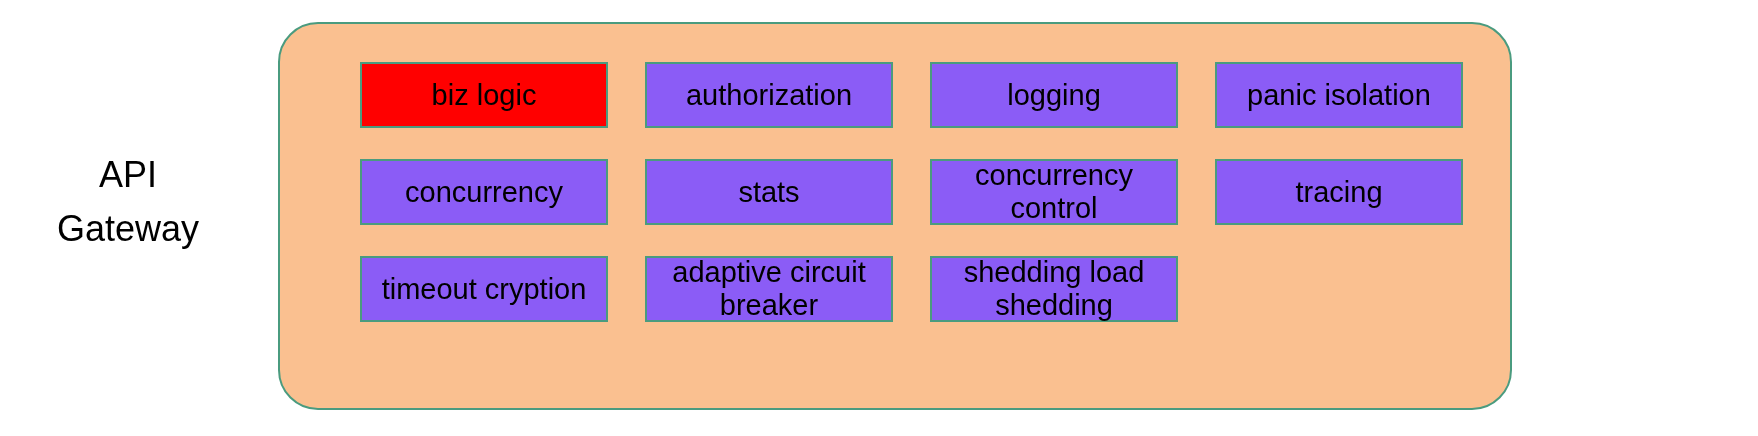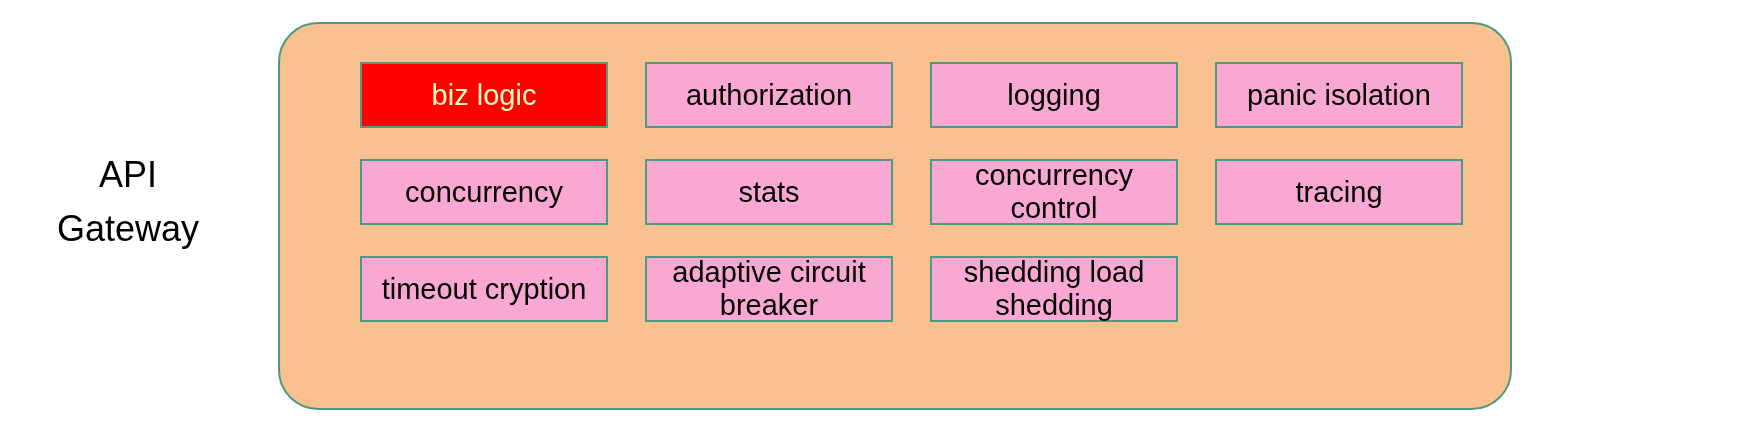--- a/index.html
+++ b/index.html
@@ -60,36 +60,36 @@
     height: 262px;
     display: grid;
     grid-template-columns: repeat(4, 248px);
     grid-template-rows: repeat(3, 66px);
     column-gap: 37px;
     row-gap: 31px;
   }
 
   .capability-box {
     box-sizing: border-box;
-    background: #f9a8d4;
+    background: #8b5cf6;
     border: 2.5px solid #4A9B7F;
     display: flex;
     align-items: center;
     justify-content: center;
     text-align: center;
     font-size: 29px;
     line-height: 33px;
     color: #000000;
     padding: 0 4px;
     white-space: pre-line;
   }
 
   .capability-box.highlight {
     background: #FF0000;
-    color: #fef9c3;
+    color: #000000;
   }
 </style>
 </head>
 <body>
 
 <div id="diagram-root">
 
   <div class="gateway-label">API
 Gateway</div>
 

